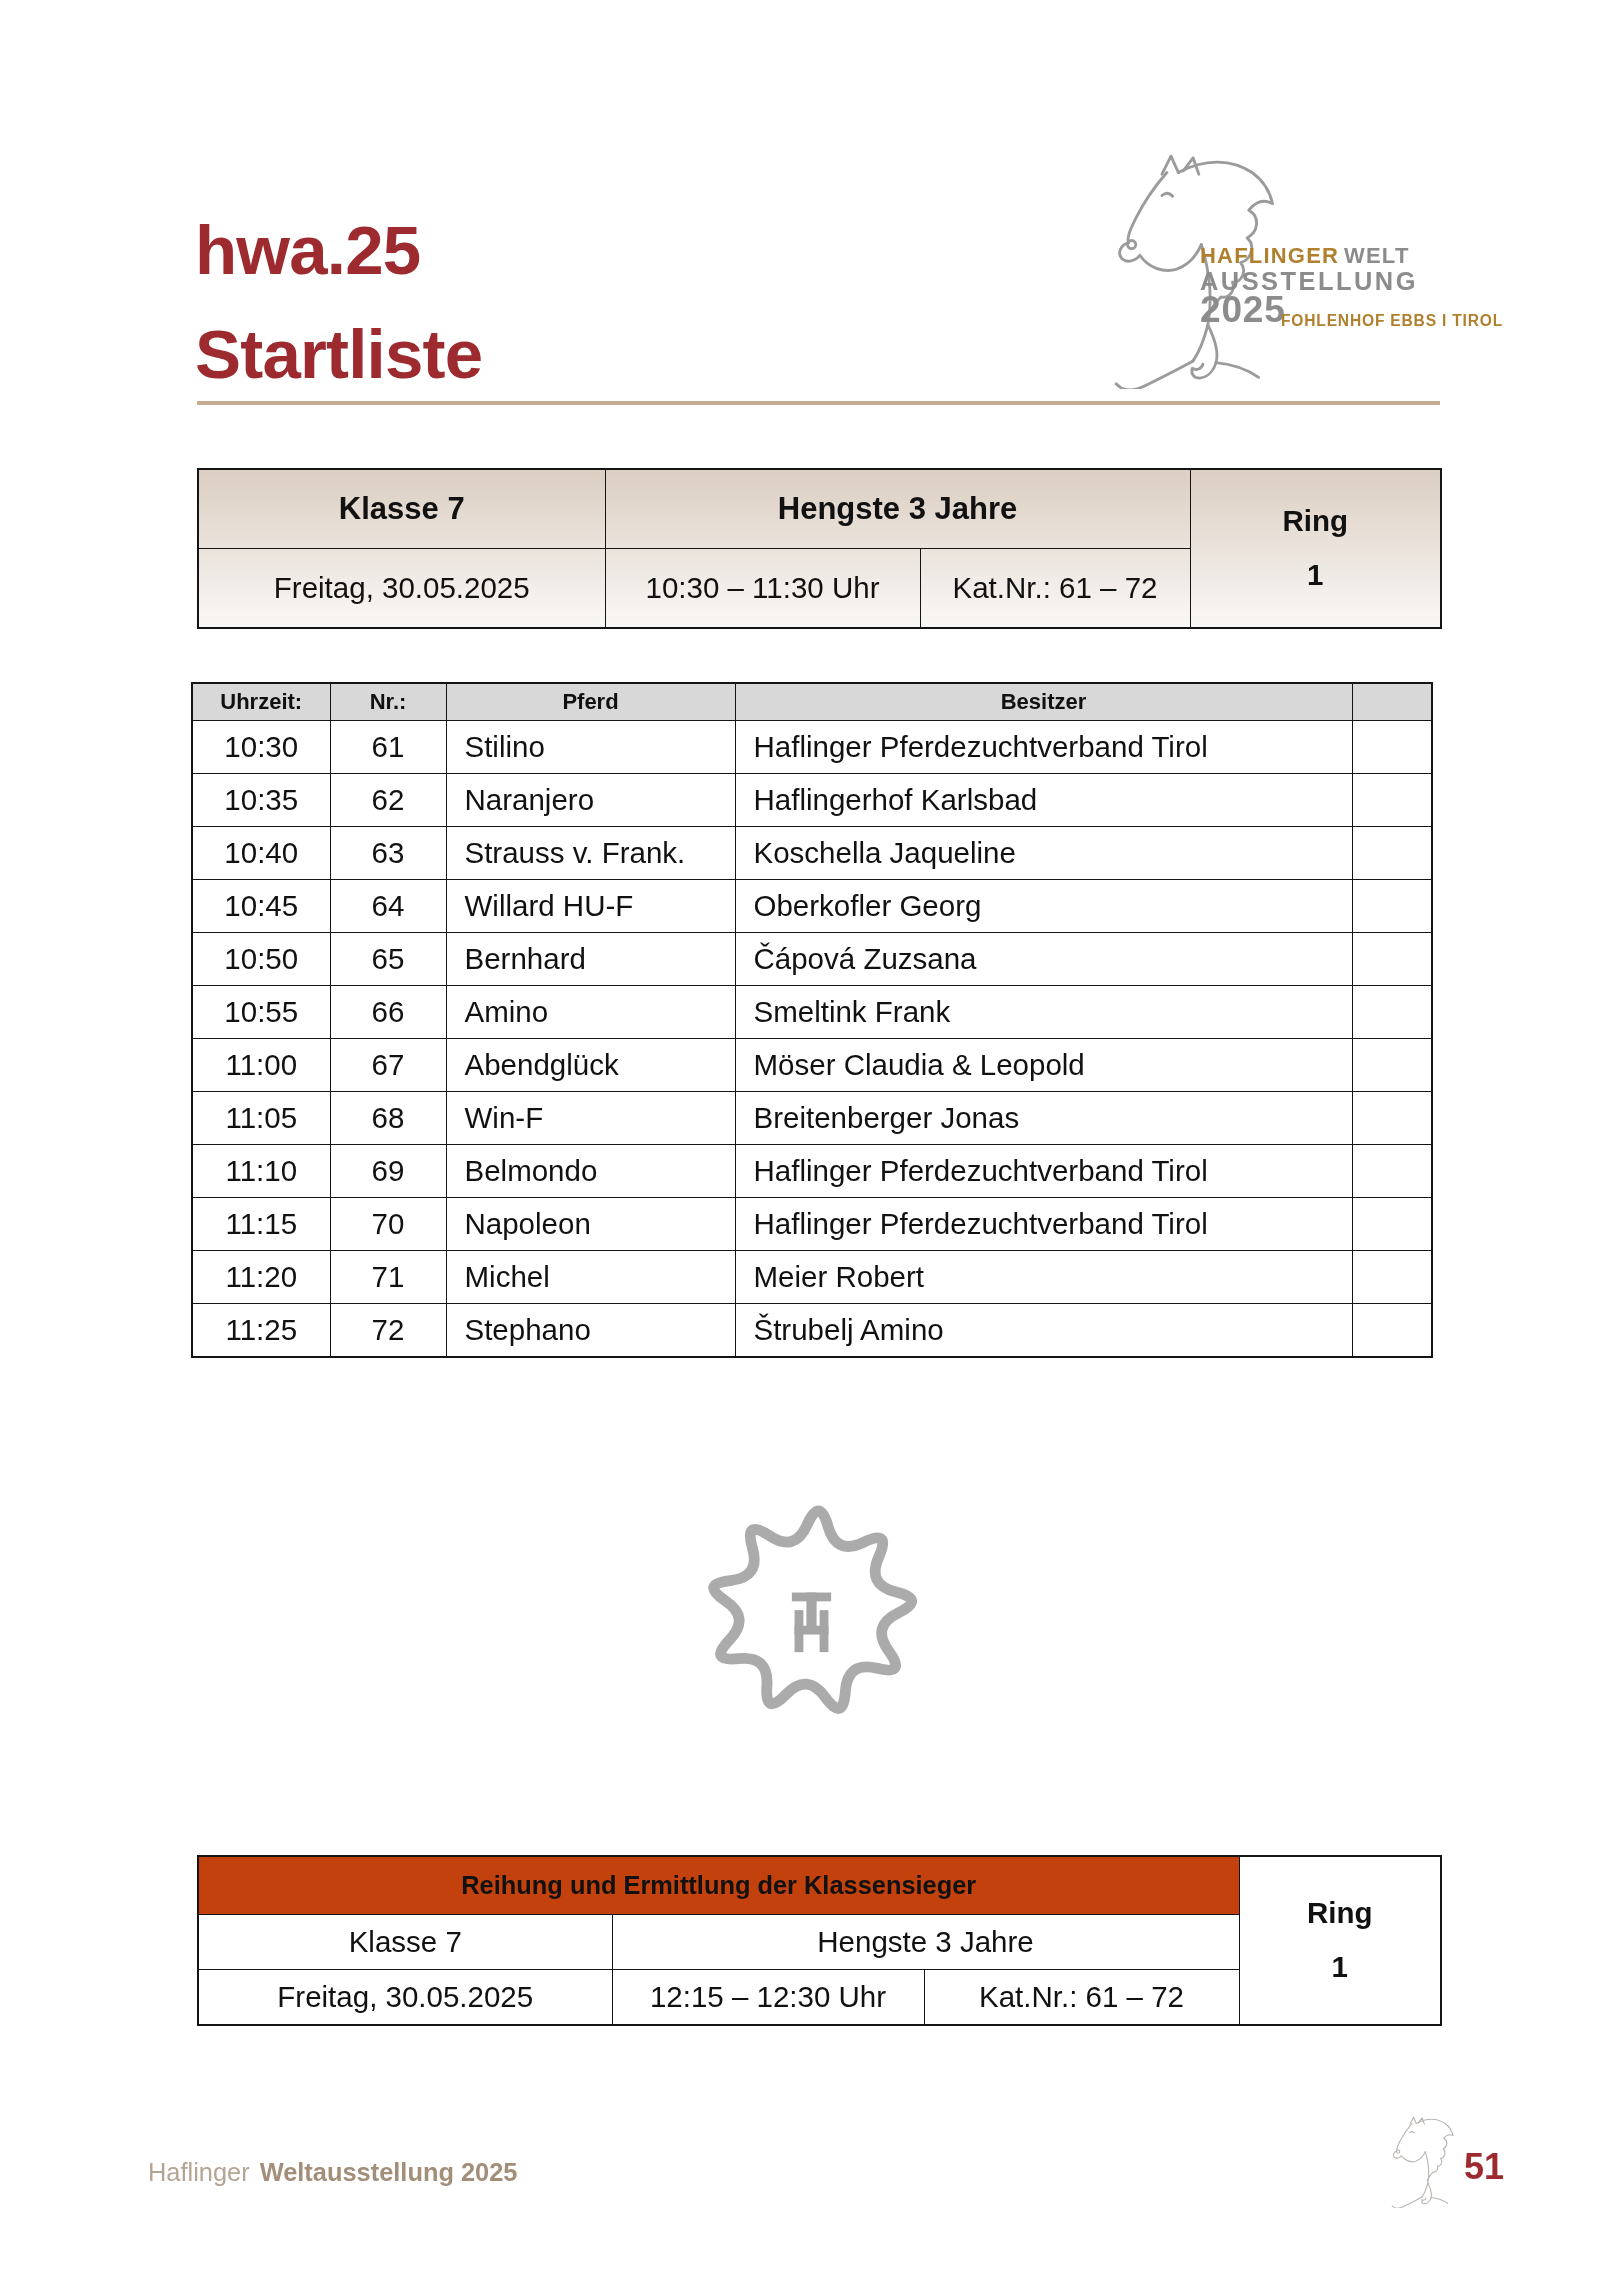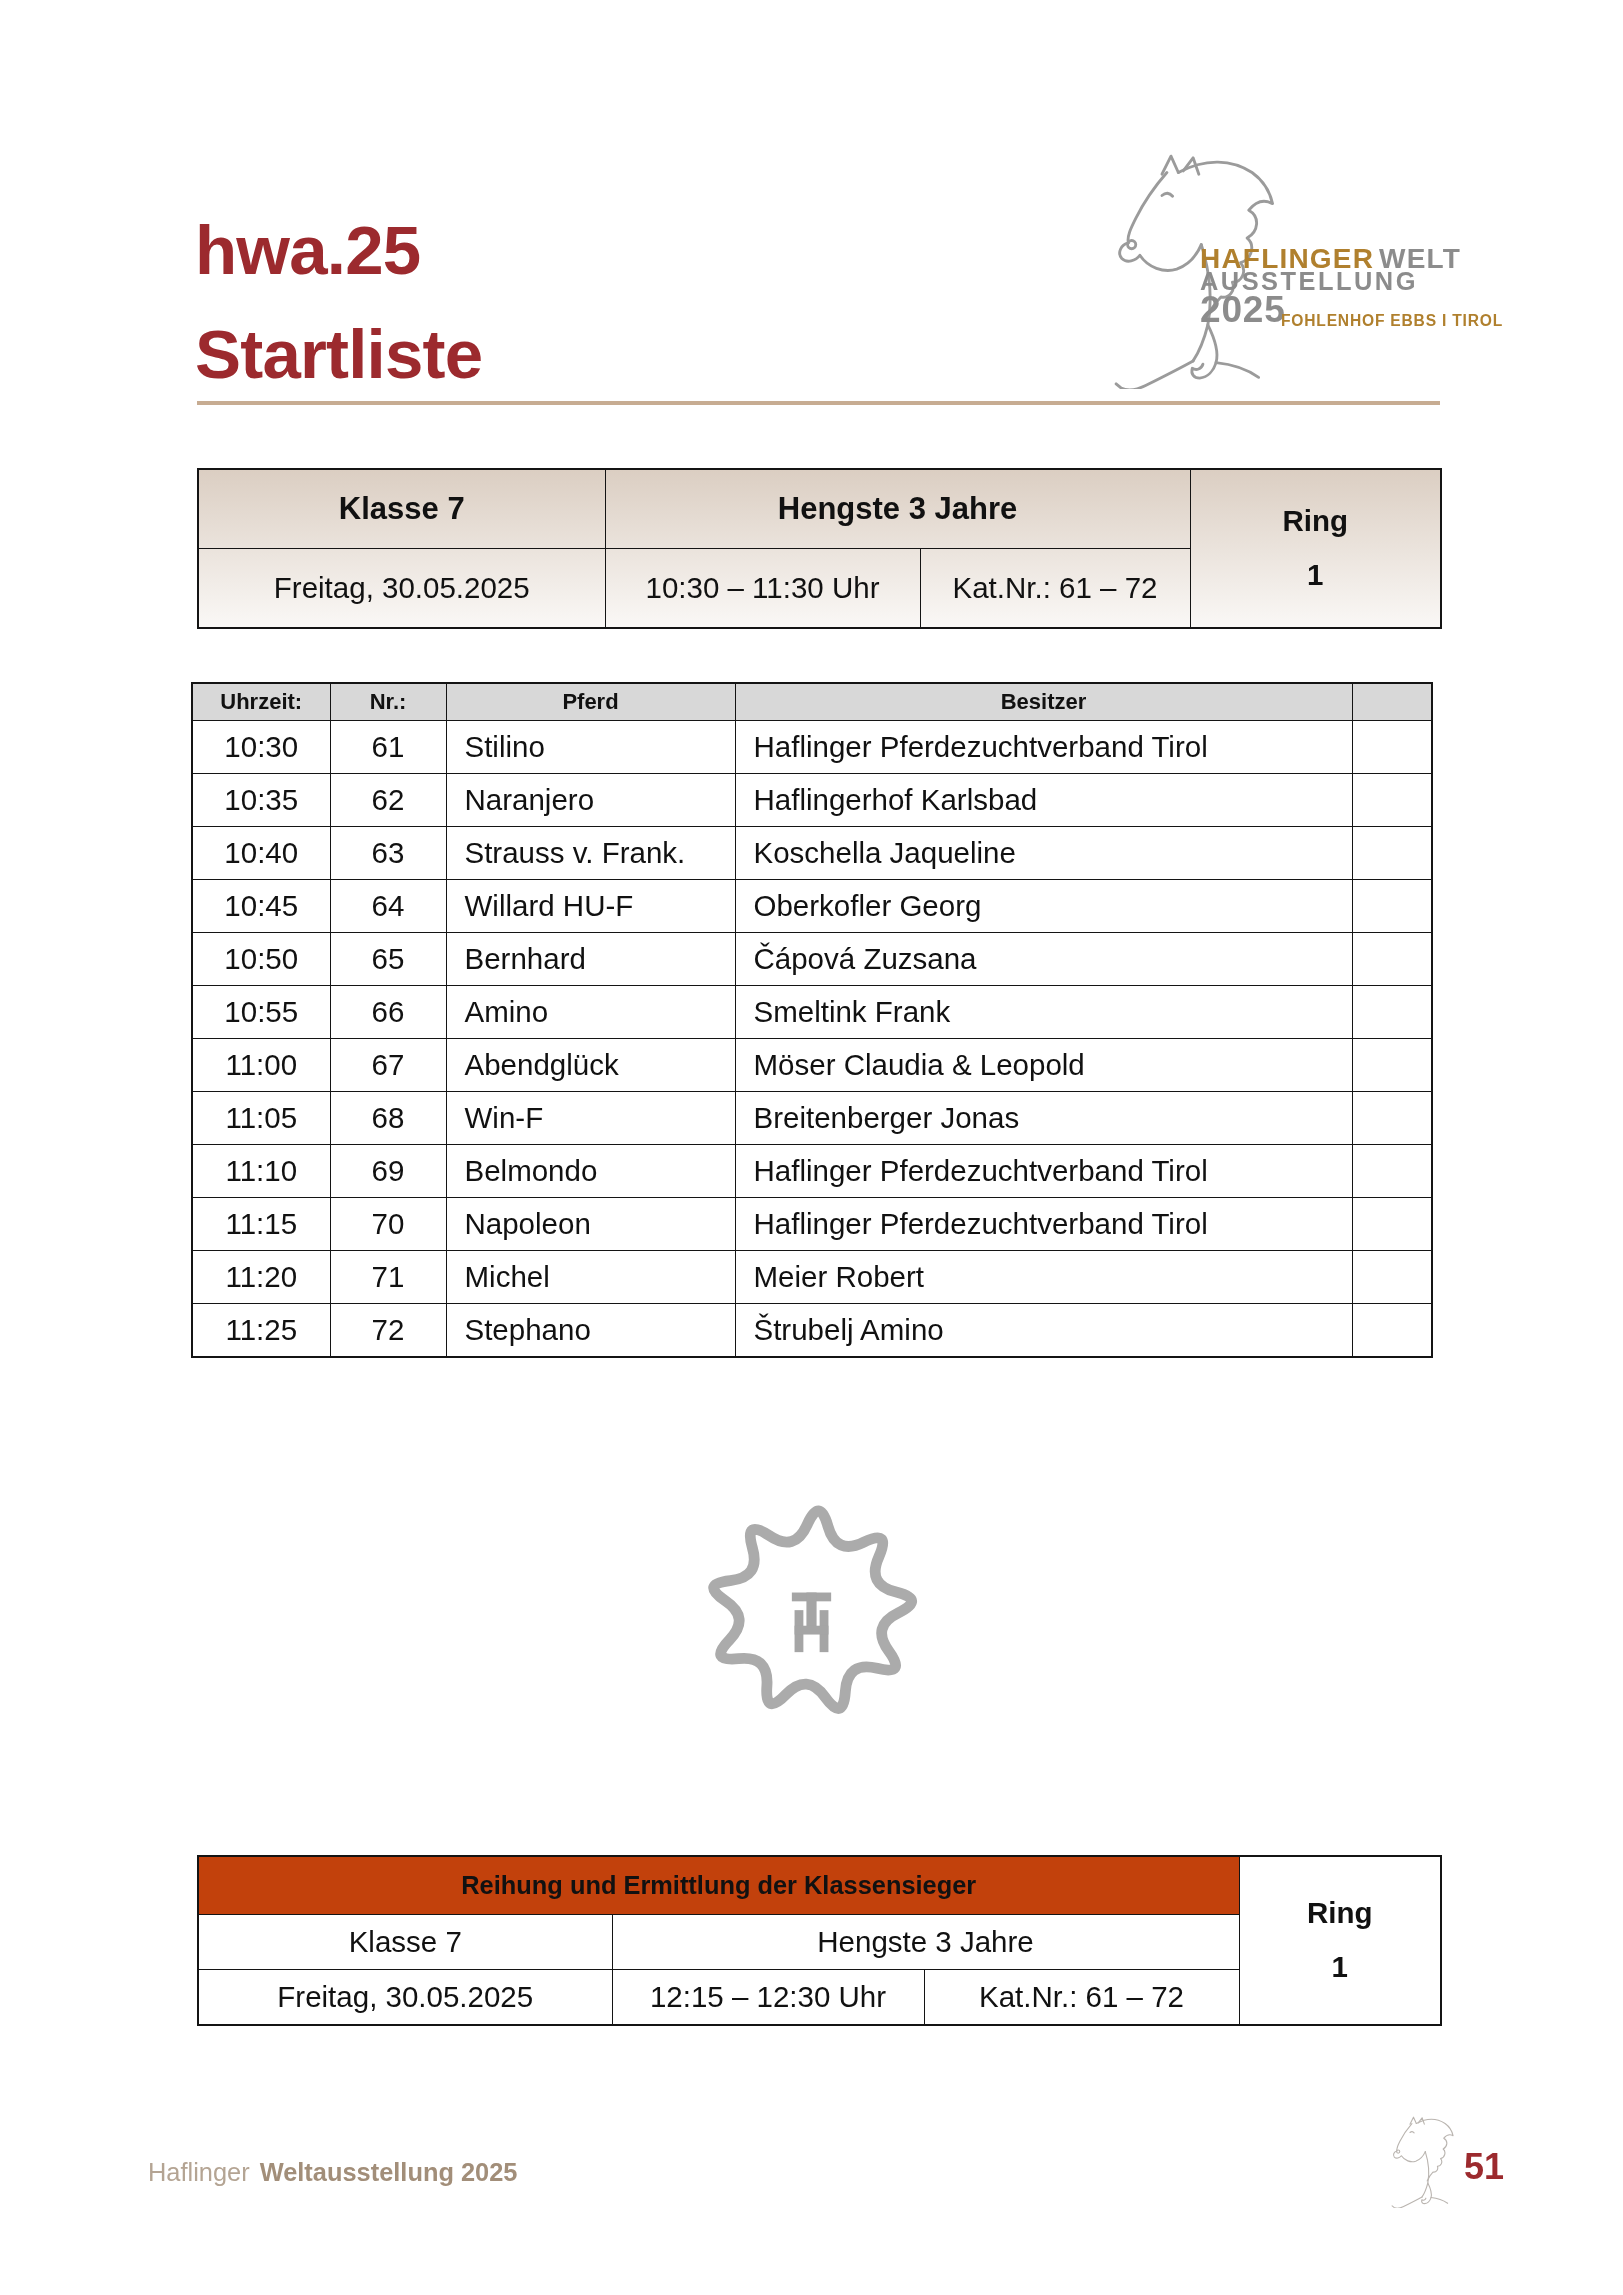--- a/index.html
+++ b/index.html
@@ -13,21 +13,21 @@
     position:absolute;left:195px;top:199px;
     font-size:69px;line-height:104px;font-weight:700;
     color:#9c2a2e;letter-spacing:-0.8px;
   }
   .rule{
     position:absolute;left:197px;top:401px;width:1243px;height:4.1px;
     background:#c7ac92;
   }
   
   .logo-horse{position:absolute;left:1103px;top:151px;}
-  .logo-line1{position:absolute;left:1200px;top:243px;font-weight:700;font-size:28px;letter-spacing:1.2px;white-space:nowrap;}
+  .logo-line1{position:absolute;left:1200px;top:243px;font-weight:700;font-size:22px;letter-spacing:1.2px;white-space:nowrap;}
   .logo-line1 .gold{color:#b0802e;}
   .logo-line1 .gray{color:#8c8c8c;margin-left:4.9px;}
   .logo-line2{position:absolute;left:1200px;top:267px;font-weight:700;font-size:25.4px;letter-spacing:2.5px;color:#8c8c8c;white-space:nowrap;}
   .logo-year{position:absolute;left:1200px;top:289px;font-weight:700;font-size:37px;color:#8c8c8c;letter-spacing:0.8px;}
   .logo-venue{position:absolute;left:1281px;top:312px;font-weight:700;font-size:15.6px;color:#b0802e;letter-spacing:0.8px;white-space:nowrap;text-align:center;}
   
   table{border-collapse:collapse;table-layout:fixed;}
   td{border:1.6px solid #141414;text-align:center;vertical-align:middle;padding:0;}
   
   .session{

